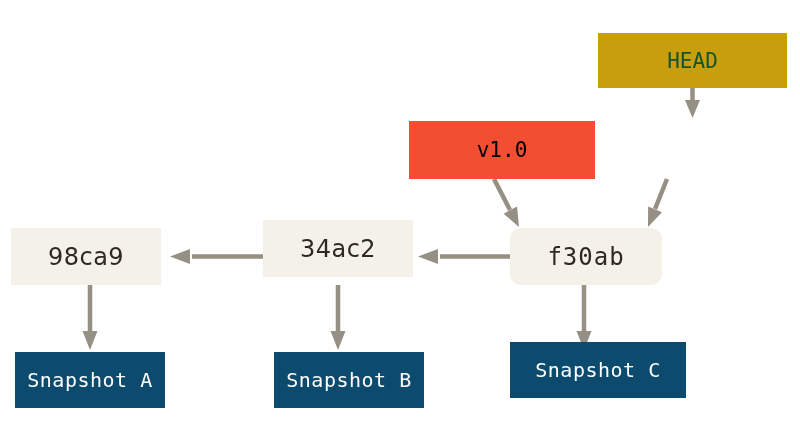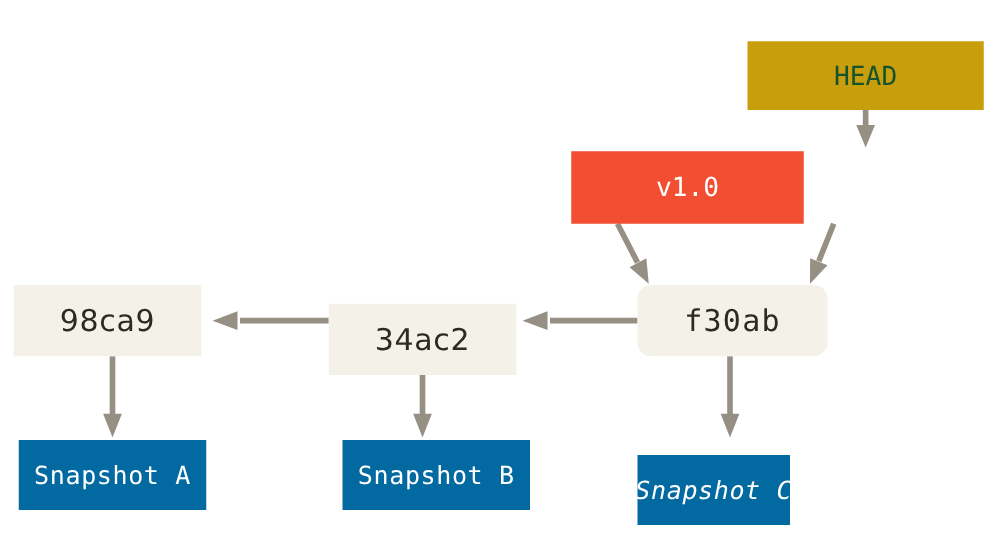--- a/index.html
+++ b/index.html
@@ -39,54 +39,53 @@
     white-space: nowrap;
   }
   .pointer-head {
     background: #C99E0C;
     color: #14532d;
     font-family: "DejaVu Sans Mono", monospace;
     font-size: 21px;
   }
   .ref {
     background: #F14E32;
-    color: #ffffff;
+    color: #000000;
     font-family: "DejaVu Sans Mono", monospace;
     font-size: 21px;
-    margin-left: 48px;
   }
   .commit {
     background: #F4F1E8;
     color: #2E2A23;
     font-family: "DejaVu Sans", sans-serif;
     font-size: 24px;
     letter-spacing: 0.5px;
   }
   .commit.mono {
     font-family: "DejaVu Sans Mono", monospace;
     letter-spacing: 1px;
     border-radius: 11px;
   }
   .snapshot {
-    background: #0369a1;
+    background: #0c4a6e;
     color: #ffffff;
     font-family: "DejaVu Sans Mono", monospace;
     font-size: 20px;
     letter-spacing: 0.5px;
   }
   
   #node-head    { left: 598px; top:  33px; width: 189px; height: 55px; }
   #node-v1      { left: 409px; top: 121px; width: 186px; height: 58px; }
   #node-master  { left: 598px; top: 120px; width: 189px; height: 59px; }
   #node-98ca9   { left:  11px; top: 228px; width: 150px; height: 57px; }
-  #node-34ac2   { left: 263px; top: 243px; width: 150px; height: 57px; }
+  #node-34ac2   { left: 263px; top: 220px; width: 150px; height: 57px; }
   #node-f30ab   { left: 510px; top: 228px; width: 152px; height: 57px; }
   #node-snap-a  { left:  15px; top: 352px; width: 150px; height: 56px; }
   #node-snap-b  { left: 274px; top: 352px; width: 150px; height: 56px; }
-  #node-snap-c  { left: 510px; top: 364px; width: 122px; height: 56px; font-style: italic; }
+  #node-snap-c  { left: 510px; top: 342px; width: 176px; height: 56px; }
 </style>
 </head>
 <body>
 
 <div class="canvas">
 
   <svg class="arrows" viewBox="0 0 800 430" xmlns="http://www.w3.org/2000/svg">
 
     <g>
       <line x1="692.5" y1="88" x2="692.5" y2="102"></line>

